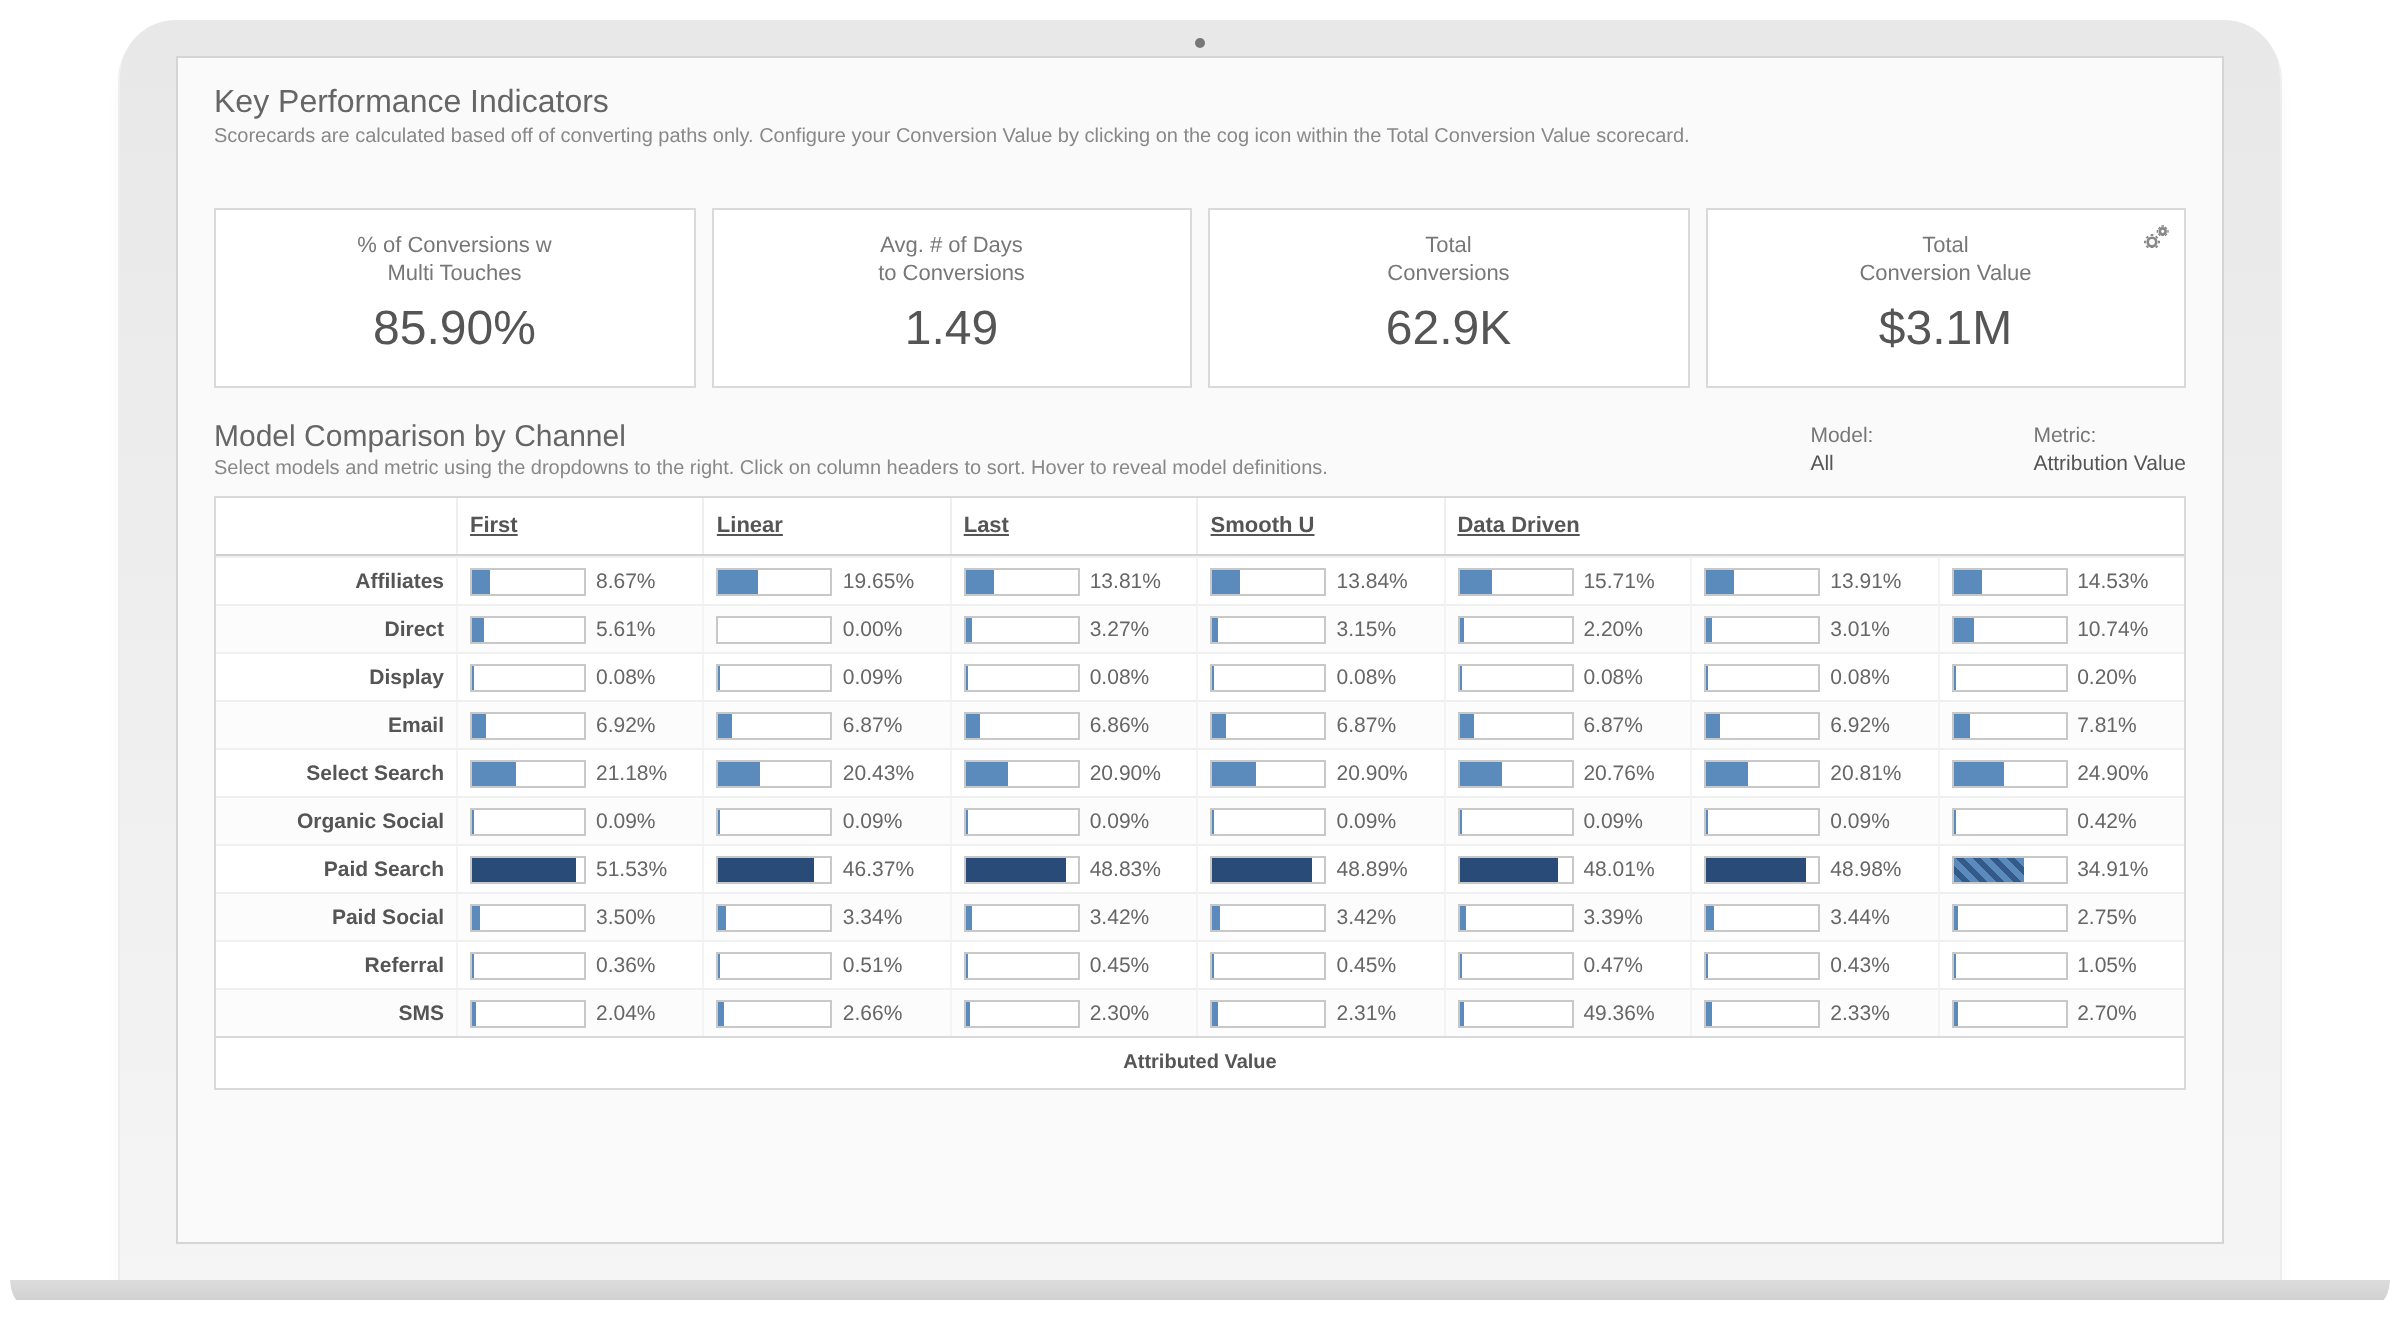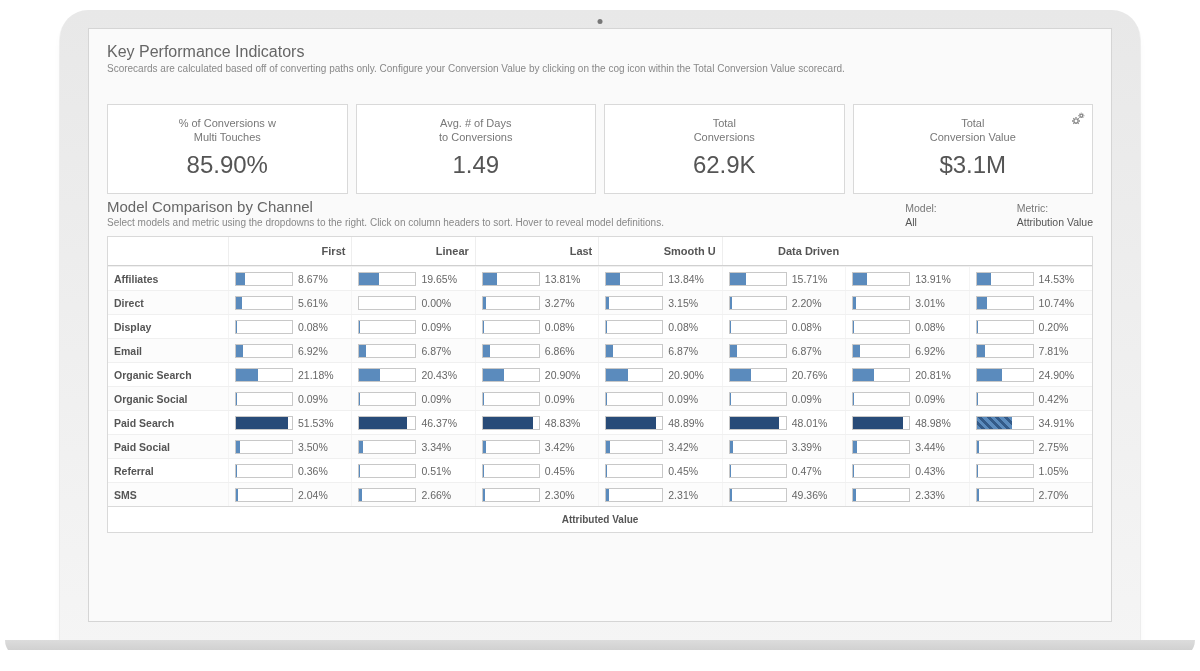--- a/index.html
+++ b/index.html
@@ -92,22 +92,22 @@
   .gear-icon {
     position: absolute;
     top: 6px; right: 6px;
     color: #888;
     cursor: pointer;
   }
 
   
   .mc-header {
     display: flex;
-    align-items: flex-end;
-    margin-top: 4px;
+    align-items: flex-start;
+    margin-top: 16px;
   }
   .mc-left { flex: 1; }
   .mc-title {
     font-size: 15px;
     color: #666;
     margin: 0 0 2px 0;
     font-weight: 400;
   }
   .mc-sub { font-size: 10px; color: #888; margin: 0; }
   .mc-filters { display: flex; gap: 80px; font-size: 10.5px; color: #666; padding-top: 2px; }
@@ -123,31 +123,33 @@
   .tbl-head {
     display: grid;
     grid-template-columns: 120px repeat(7, 1fr);
     border-bottom: 1px solid #d0d0d0;
     font-size: 11px;
     font-weight: 600;
     color: #555;
   }
   .tbl-head > div {
     padding: 8px 6px;
-    text-align: right;
+    text-align: left;
     border-left: 1px solid #eee;
+    text-decoration: underline;
   }
   .tbl-head > div:first-child { border-left: none; }
   .tbl-body .trow {
     display: grid;
     grid-template-columns: 120px repeat(7, 1fr);
     font-size: 10.5px;
     height: 24px;
     align-items: center;
     border-top: 1px solid #f0f0f0;
+    text-align: right;
   }
   .trow:nth-child(even) { background: #fcfcfc; }
   .tcell-label {
     padding: 0 6px;
     font-weight: 600;
     color: #555;
     white-space: nowrap;
   }
   .tcell {
     display: flex;
@@ -435,21 +437,21 @@
               <span class="pct">6.92%</span>
             </div>
             <div class="tcell">
               <div class="bar-wrap">
                 <div class="bar blue" style="width: 14.2%;"></div>
               </div>
               <span class="pct">7.81%</span>
             </div>
           </div>
           <div class="trow">
-            <div class="tcell-label">Organic Search</div>
+            <div class="tcell-label">Select Search</div>
             <div class="tcell">
               <div class="bar-wrap">
                 <div class="bar blue" style="width: 38.5091%;"></div>
               </div>
               <span class="pct">21.18%</span>
             </div>
             <div class="tcell">
               <div class="bar-wrap">
                 <div class="bar blue" style="width: 37.1455%;"></div>
               </div>

